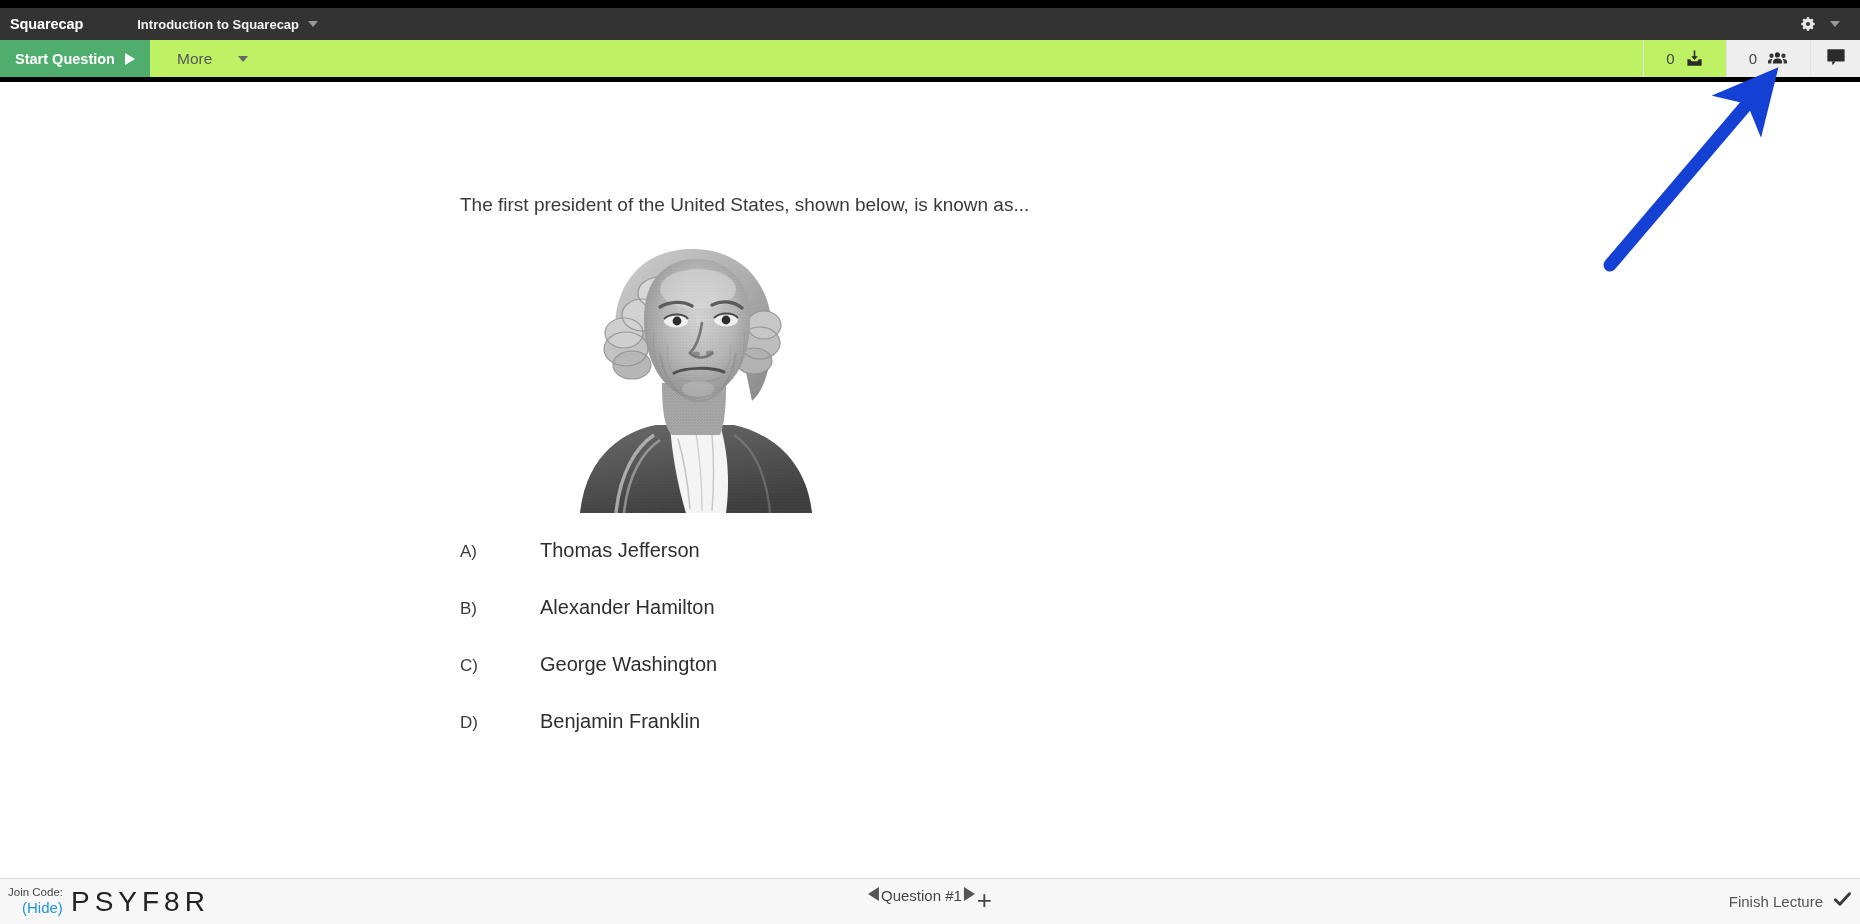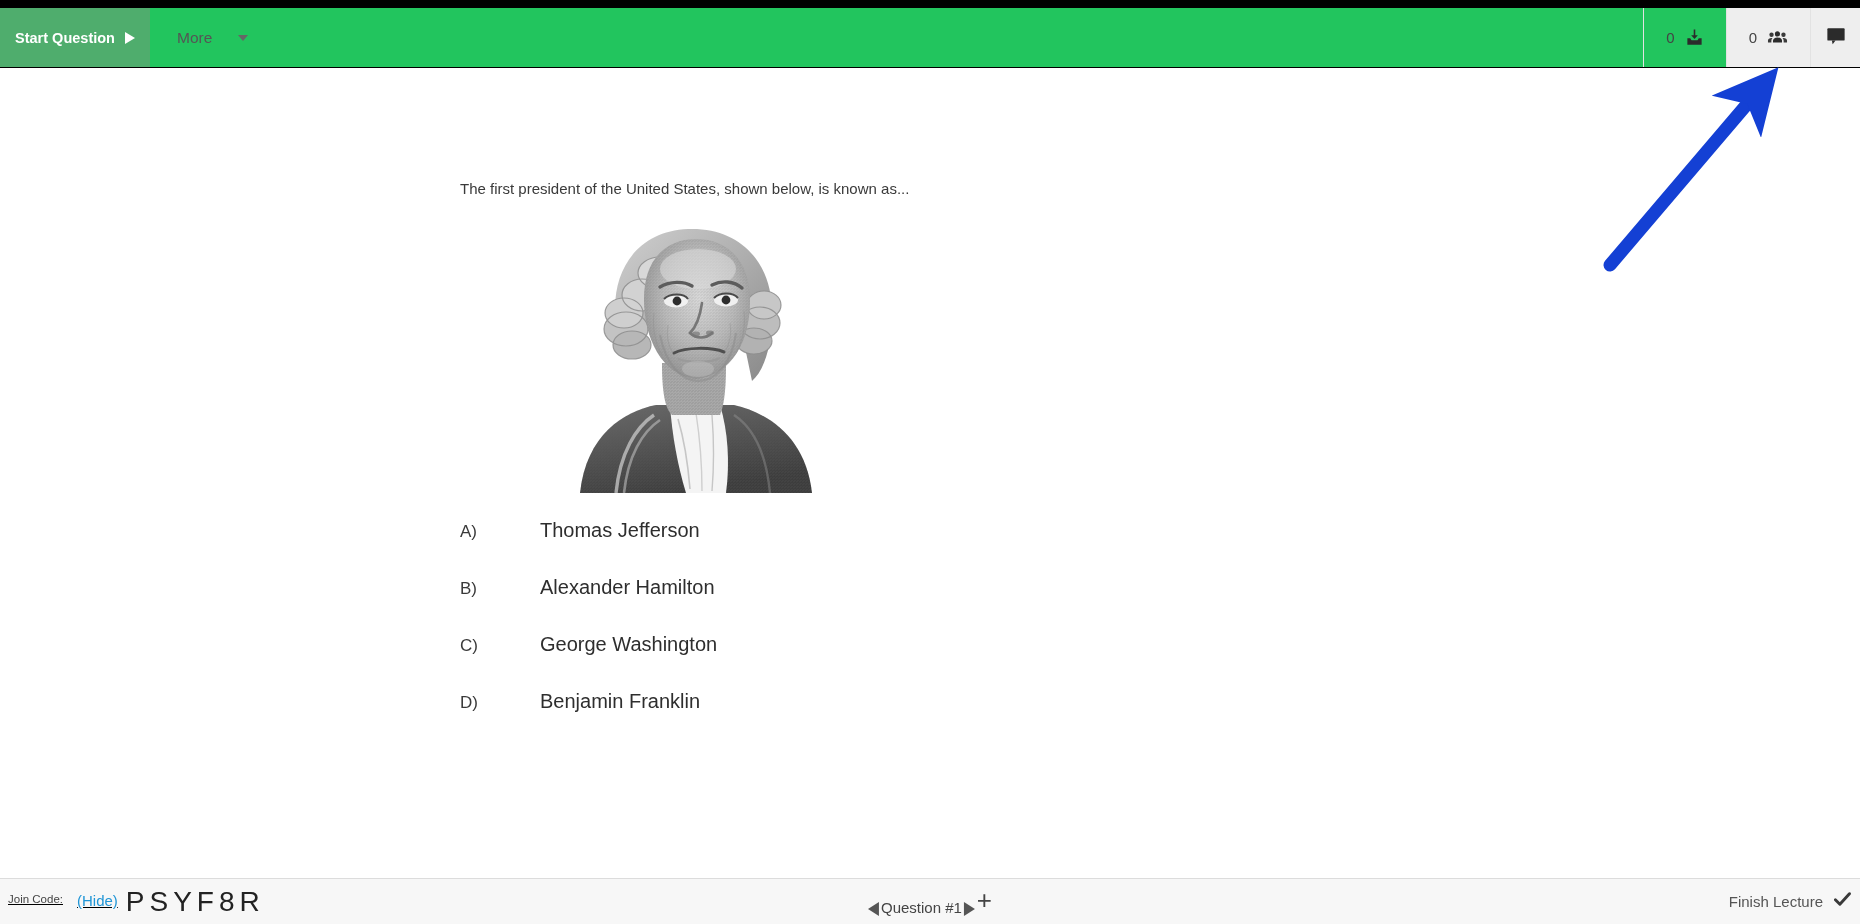--- a/index.html
+++ b/index.html
@@ -76,23 +76,23 @@
     align-items: center;
     gap: 14px;
     padding-right: 6px;
   }
 
   .gear-icon { width: 16px; height: 16px; display: block; }
 
   
   .toolbar {
     flex: 0 0 auto;
-    height: 60px;
-    background: #22c55e;
-    border-bottom: 1px solid #000000;
+    height: 42px;
+    background: #bef264;
+    border-bottom: 5px solid #000000;
     display: flex;
     align-items: stretch;
   }
 
   .start-question-btn {
     width: 150px;
     background: #4fad6d;
     color: #ffffff;
     display: flex;
     align-items: center;
@@ -162,21 +162,21 @@
     overflow: hidden;
     position: relative;
   }
 
   .slide {
     padding-left: 460px;
     padding-top: 110px;
   }
 
   .question-text {
-    font-size: 15px;
+    font-size: 19px;
     color: #3a3a3a;
     line-height: 1.4;
     font-family: "Liberation Sans", sans-serif;
   }
 
   .figure-wrap {
     margin-top: 14px;
     margin-left: 60px;
     width: 340px;
     height: 280px;
@@ -217,39 +217,38 @@
   }
 
   .join-code-block {
     display: flex;
     align-items: center;
     padding-left: 8px;
     gap: 8px;
   }
   .join-code-labels {
     display: flex;
-    flex-direction: row;
+    flex-direction: column;
     line-height: 1.25;
-    text-decoration: underline;
   }
   .join-code-label { font-size: 11.5px; color: #444444; white-space: nowrap; }
   .join-code-hide { font-size: 15px; color: #2196d6; cursor: pointer; padding-left: 14px; }
   .join-code-value {
     font-size: 28px;
     color: #222222;
     letter-spacing: 5px;
     font-family: "Liberation Sans", sans-serif;
   }
 
   .footer-nav {
     position: absolute;
     left: 50%;
     transform: translateX(-50%);
     display: flex;
-    align-items: flex-end;
+    align-items: flex-start;
     gap: 2px;
   }
   .nav-arrow-left {
     width: 0; height: 0;
     border-top: 7px solid transparent;
     border-bottom: 7px solid transparent;
     border-right: 11px solid #555555;
     cursor: pointer;
   }
   .nav-arrow-right {
@@ -280,20 +279,40 @@
     z-index: 50;
   }
 </style>
 </head>
 <body>
 
 <div id="app">
 
   <div class="top-strip"></div>
 
+  <div class="header">
+    <div class="brand">Squarecap</div>
+
+    <div class="course-menu">
+      <span class="course-title">Introduction to Squarecap</span>
+      <span class="caret-down"></span>
+    </div>
+
+    <div class="header-spacer"></div>
+
+    <div class="header-right">
+      <span>
+        <svg class="gear-icon" viewBox="0 0 24 24" aria-hidden="true">
+          <path fill="#e8e8e8" d="M13.6 2h-3.2l-.5 2.3a8 8 0 0 0-1.8.8L6 3.8 3.8 6l1.3 2.1a8 8 0 0 0-.8 1.8L2 10.4v3.2l2.3.5c.2.6.5 1.2.8 1.8L3.8 18 6 20.2l2.1-1.3c.6.3 1.2.6 1.8.8l.5 2.3h3.2l.5-2.3c.6-.2 1.2-.5 1.8-.8l2.1 1.3 2.2-2.2-1.3-2.1c.3-.6.6-1.2.8-1.8l2.3-.5v-3.2l-2.3-.5a8 8 0 0 0-.8-1.8L20.2 6 18 3.8l-2.1 1.3a8 8 0 0 0-1.8-.8L13.6 2z"></path>
+          <circle cx="12" cy="12" r="3.1" fill="#333333"></circle>
+        </svg>
+      </span>
+      <span class="caret-down"></span>
+    </div>
+  </div>
 
   <div class="toolbar">
 
     <button class="start-question-btn">
       <span>Start Question</span>
       <span class="play-tri"></span>
     </button>
 
     <div class="more-menu">
       <span class="more-label">More</span>

